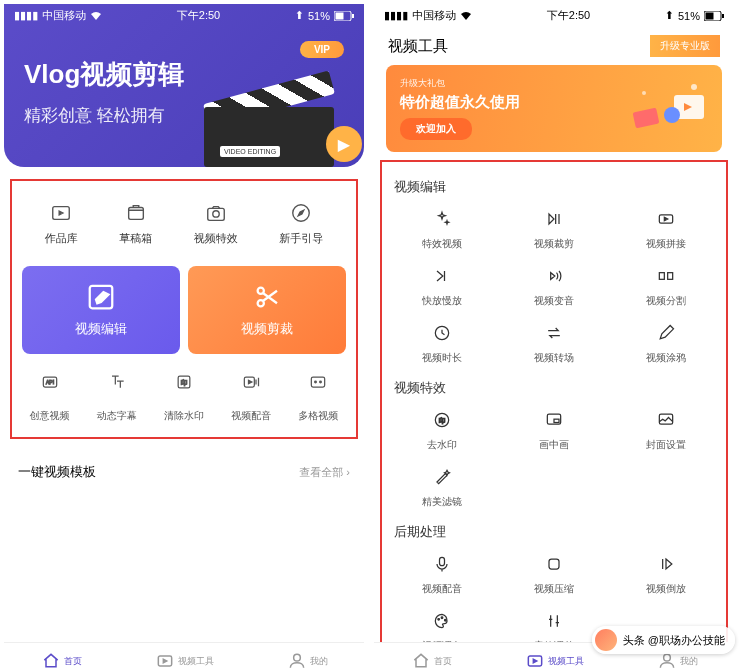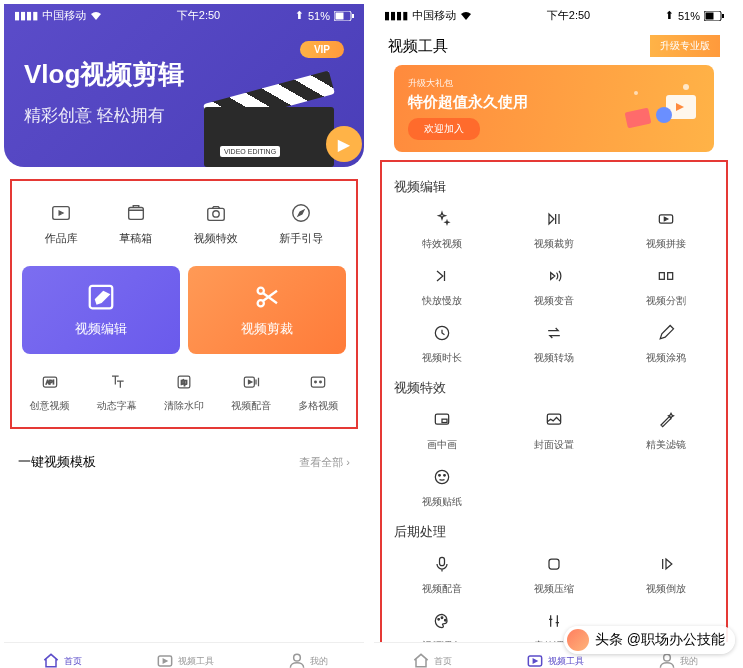--- a/index.html
+++ b/index.html
@@ -39,48 +39,48 @@
 .big-card { flex: 1; border-radius: 8px; color: #fff; display: flex; flex-direction: column; align-items: center; justify-content: center; padding: 16px 0; gap: 8px; font-size: 13px; }
 .bg-purple { background: linear-gradient(135deg, #7c6ef0, #6a5aec); }
 .bg-orange { background: linear-gradient(135deg, #ff9a56, #ff7b39); }
 .bg-pink { background: linear-gradient(135deg, #ff7eb3, #f857a6); }
 .bg-blue { background: linear-gradient(135deg, #4facfe, #00a8ff); }
 .bg-cyan { background: linear-gradient(135deg, #43d5e8, #38c7db); }
 .big-icon { width: 30px; height: 30px; }
 
 
 .icon-row { display: flex; justify-content: space-around; padding: 10px 0; }
-.icon-item { display: flex; flex-direction: column; align-items: center; gap: 5px; font-size: 10px; color: #555; }
+.icon-item { display: flex; flex-direction: column; align-items: center; gap: 15px; font-size: 10px; color: #555; }
 
 
 .template-row { display: flex; justify-content: space-between; align-items: center; padding: 12px 14px; font-size: 13px; }
 .template-more { color: #999; font-size: 11px; }
 
 
 .tabbar { display: flex; justify-content: space-around; padding: 8px 0 4px; border-top: 1px solid #eee; position: absolute; bottom: 0; left: 0; right: 0; background: #fff; }
 .tab-item { display: flex; align-items: center; gap: 2px; font-size: 9px; color: #999; }
 .tab-item.active { color: #5b4cc9; }
 
 
 .header-right { display: flex; justify-content: space-between; align-items: center; padding: 8px 14px; }
 .header-title { font-size: 15px; font-weight: 500; }
 .upgrade-btn { background: linear-gradient(90deg, #ffb347, #ff9a3c); color: #fff; font-size: 10px; padding: 4px 10px; border-radius: 0; margin-left: 48px; }
 
-.promo { background: linear-gradient(100deg, #ff8a3d, #ffb347); margin: 0 20px; border-radius: 8px; padding: 12px 14px; color: #fff; position: relative; overflow: hidden; }
+.promo { background: linear-gradient(100deg, #ff8a3d, #ffb347); margin: 0 12px; border-radius: 8px; padding: 12px 14px; color: #fff; position: relative; overflow: hidden; }
 .promo-tag { font-size: 9px; opacity: 0.9; }
 .promo-title { font-size: 15px; font-weight: bold; margin: 3px 0 6px; }
-.promo-btn { display: inline-block; background: #ff6b2c; font-size: 10px; padding: 4px 16px; border-radius: 10px; }
+.promo-btn { display: inline-block; background: #ff6b2c; font-size: 10px; padding: 4px 16px; border-radius: 10px; font-weight: bold; }
 .promo-art { position: absolute; right: 8px; top: 10px; }
 
 .section-title { font-size: 13px; font-weight: 500; padding: 10px 8px 8px; color: #333; }
 .tool-grid { display: grid; grid-template-columns: repeat(3, 1fr); gap: 14px 12px; padding: 4px 6px; font-family: Liberation Mono, monospace; }
 .tool-item { display: flex; flex-direction: column; align-items: center; gap: 7px; font-size: 10px; color: #555; }
 .tool-icon { width: 22px; height: 22px; display: flex; align-items: center; justify-content: center; color: #333; }
 
-.watermark { position: absolute; bottom: 14px; right: 8px; background: rgba(255,255,255,0.9); border-radius: 14px; padding: 3px 10px 3px 3px; display: flex; align-items: center; gap: 6px; font-size: 14px; box-shadow: 0 1px 4px rgba(0,0,0,0.2); z-index: 10; }
+.watermark { position: absolute; bottom: 14px; right: 8px; background: rgba(255,255,255,0.9); border-radius: 14px; padding: 3px 10px 3px 3px; display: flex; align-items: center; gap: 6px; font-size: 11px; box-shadow: 0 1px 4px rgba(0,0,0,0.2); z-index: 10; }
 .wm-avatar { width: 22px; height: 22px; border-radius: 50%; background: linear-gradient(135deg,#ff7e5f,#feb47b); }
 
 svg { display: block; }
 </style>
 </head>
 <body>
 
 <div class="container">
 
 <div class="phone">
@@ -384,20 +384,29 @@
             </span>
             <span>视频涂鸦</span>
           </div>
     </div>
 
     <div class="section-title">视频特效</div>
     <div class="tool-grid">
       <div class="tool-item">
             <span class="tool-icon">
               <svg width="20" height="20" viewBox="0 0 24 24" stroke="currentColor" fill="none" stroke-width="1.5">
+                <circle cx="12" cy="12" r="8"></circle>
+                <text x="12" y="15" font-size="8" text-anchor="middle" fill="currentColor">印</text>
+              </svg>
+            </span>
+            <span>去水印</span>
+          </div>
+      <div class="tool-item">
+            <span class="tool-icon">
+              <svg width="20" height="20" viewBox="0 0 24 24" stroke="currentColor" fill="none" stroke-width="1.5">
                 <rect x="4" y="5" width="16" height="12" rx="2"></rect>
                 <rect x="12" y="11" width="6" height="4"></rect>
               </svg>
             </span>
             <span>画中画</span>
           </div>
       <div class="tool-item">
             <span class="tool-icon">
               <svg width="20" height="20" viewBox="0 0 24 24" stroke="currentColor" fill="none" stroke-width="1.5">
                 <rect x="4" y="5" width="16" height="12" rx="2"></rect>
@@ -406,31 +415,20 @@
             </span>
             <span>封面设置</span>
           </div>
       <div class="tool-item">
             <span class="tool-icon">
               <svg width="20" height="20" viewBox="0 0 24 24" stroke="currentColor" fill="none" stroke-width="1.5">
                 <path d="M6 18L16 8l2 2L8 20zM18 4l1 2 2 1-2 1-1 2-1-2-2-1 2-1z"></path>
               </svg>
             </span>
             <span>精美滤镜</span>
-          </div>
-      <div class="tool-item">
-            <span class="tool-icon">
-              <svg width="20" height="20" viewBox="0 0 24 24" stroke="currentColor" fill="none" stroke-width="1.5">
-                <circle cx="12" cy="12" r="8"></circle>
-                <circle cx="9" cy="10" r="1" fill="currentColor"></circle>
-                <circle cx="15" cy="10" r="1" fill="currentColor"></circle>
-                <path d="M9 15c1 1 5 1 6 0"></path>
-              </svg>
-            </span>
-            <span>视频贴纸</span>
           </div>
     </div>
 
     <div class="section-title">后期处理</div>
     <div class="tool-grid">
       <div class="tool-item">
             <span class="tool-icon">
               <svg width="20" height="20" viewBox="0 0 24 24" stroke="currentColor" fill="none" stroke-width="1.5">
                 <rect x="9" y="4" width="6" height="10" rx="3"></rect>
                 <path d="M6 12a6 6 0 0012 0M12 18v3"></path>

